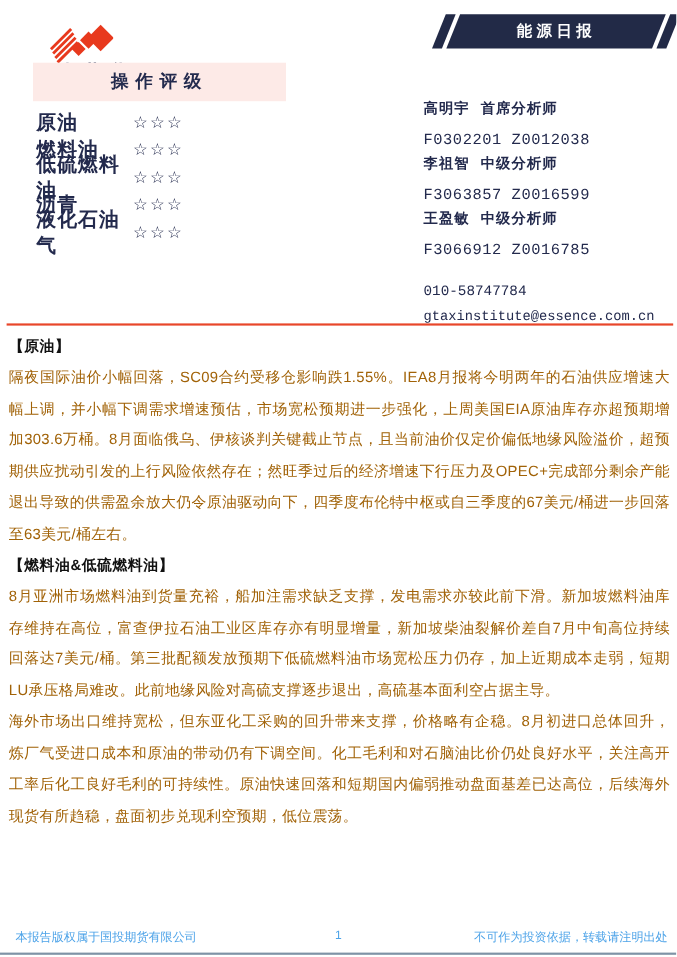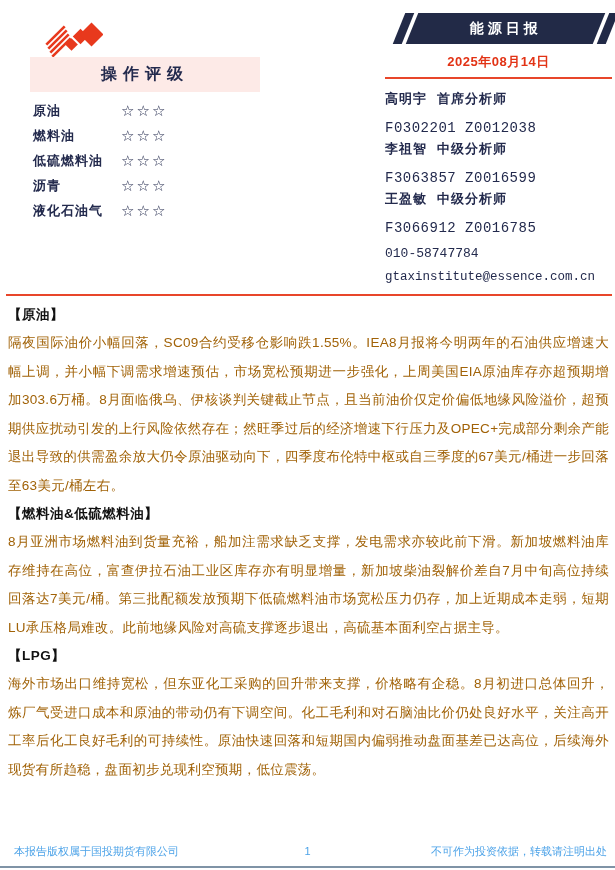--- a/index.html
+++ b/index.html
@@ -34,29 +34,29 @@
   .date-text { color:#e23315; font-size:13px; font-weight:bold; letter-spacing:0.5px; }
 
   
   .ratings-box {
     position:absolute; left:30px; top:57px; width:230px; height:35px;
     background:#fdeae7; display:flex; align-items:center; justify-content:center;
   }
   .ratings-title { color:#232a4d; font-size:16px; font-weight:bold; letter-spacing:6px; }
   .ratings-list { position:absolute; left:33px; top:98px; width:290px; }
   .rating-row { display:flex; height:25px; align-items:center; }
-  .rating-label { width:88px; color:#232a4d; font-size:13px; font-weight:bold; letter-spacing:1px; }
+  .rating-label { width:88px; color:#232a4d; font-size:18px; font-weight:bold; letter-spacing:1px; }
   .rating-stars { color:#232a4d; font-size:15px; letter-spacing:2px; }
 
   
   .analysts { position:absolute; left:385px; top:90px; width:227px; }
   .an-name-row { height:25px; display:flex; color:#232a4d; font-size:13px; font-weight:bold; letter-spacing:1px; }
   .an-name-row .t { margin-left:10px; }
   .an-ids { height:25px; display:flex; align-items:center; color:#232a4d; font-size:14px; font-family:"Liberation Mono","DejaVu Sans Mono",monospace; letter-spacing:0.5px; }
-  .an-contact { margin-top:1px; }
+  .an-contact { margin-top:12px; }
   .an-phone { height:24px; display:flex; align-items:center; color:#232a4d; font-size:13px; font-family:"Liberation Mono","DejaVu Sans Mono",monospace; }
   .an-email { height:24px; display:flex; align-items:center; color:#232a4d; font-size:12.5px; font-family:"Liberation Mono","DejaVu Sans Mono",monospace; }
 
   .divider-red { position:absolute; left:6px; top:294px; width:606px; border-top:2px solid #e8462a; }
 
   
   .body-sections { position:absolute; left:8px; top:301px; width:601px; }
   .sec-heading { font-size:13.5px; font-weight:bold; color:#111; line-height:28px; letter-spacing:0.5px; }
   .sec-body {
     font-size:13.5px; color:#a16207; line-height:28.5px; text-align:justify;
@@ -95,23 +95,20 @@
       <div class="logo-en">SDIC FUTURES</div>
     </div>
   </div>
 
   <div class="banner">
     <div class="banner-end"></div>
     <div class="banner-main">
       <span>能源日报</span>
     </div>
     <div class="banner-end"></div>
-  </div>
-  <div class="date-wrap">
-    <span class="date-text">2025年08月14日</span>
   </div>
 
   <div class="ratings-box">
     <span class="ratings-title">操作评级</span>
   </div>
   <div class="ratings-list">
     <div class="rating-row">
       <span class="rating-label">原油</span>
       <span class="rating-stars">☆☆☆</span>
     </div>
@@ -155,21 +152,20 @@
     </div>
   </div>
 
   <div class="divider-red"></div>
 
   <div class="body-sections">
     <div class="sec-heading">【原油】</div>
     <div class="sec-body">隔夜国际油价小幅回落，SC09合约受移仓影响跌1.55%。IEA8月报将今明两年的石油供应增速大幅上调，并小幅下调需求增速预估，市场宽松预期进一步强化，上周美国EIA原油库存亦超预期增加303.6万桶。8月面临俄乌、伊核谈判关键截止节点，且当前油价仅定价偏低地缘风险溢价，超预期供应扰动引发的上行风险依然存在；然旺季过后的经济增速下行压力及OPEC+完成部分剩余产能退出导致的供需盈余放大仍令原油驱动向下，四季度布伦特中枢或自三季度的67美元/桶进一步回落至63美元/桶左右。</div>
     <div class="sec-heading">【燃料油&amp;低硫燃料油】</div>
     <div class="sec-body">8月亚洲市场燃料油到货量充裕，船加注需求缺乏支撑，发电需求亦较此前下滑。新加坡燃料油库存维持在高位，富查伊拉石油工业区库存亦有明显增量，新加坡柴油裂解价差自7月中旬高位持续回落达7美元/桶。第三批配额发放预期下低硫燃料油市场宽松压力仍存，加上近期成本走弱，短期LU承压格局难改。此前地缘风险对高硫支撑逐步退出，高硫基本面利空占据主导。</div>
-    <div class="sec-heading">【LPG】</div>
     <div class="sec-body">海外市场出口维持宽松，但东亚化工采购的回升带来支撑，价格略有企稳。8月初进口总体回升，炼厂气受进口成本和原油的带动仍有下调空间。化工毛利和对石脑油比价仍处良好水平，关注高开工率后化工良好毛利的可持续性。原油快速回落和短期国内偏弱推动盘面基差已达高位，后续海外现货有所趋稳，盘面初步兑现利空预期，低位震荡。</div>
   </div>
 
   <div class="footer">
     <span class="f-left">本报告版权属于国投期货有限公司</span>
     <span class="f-page">1</span>
     <span class="f-right">不可作为投资依据，转载请注明出处</span>
   </div>
   <div class="footer-line"></div>
 

